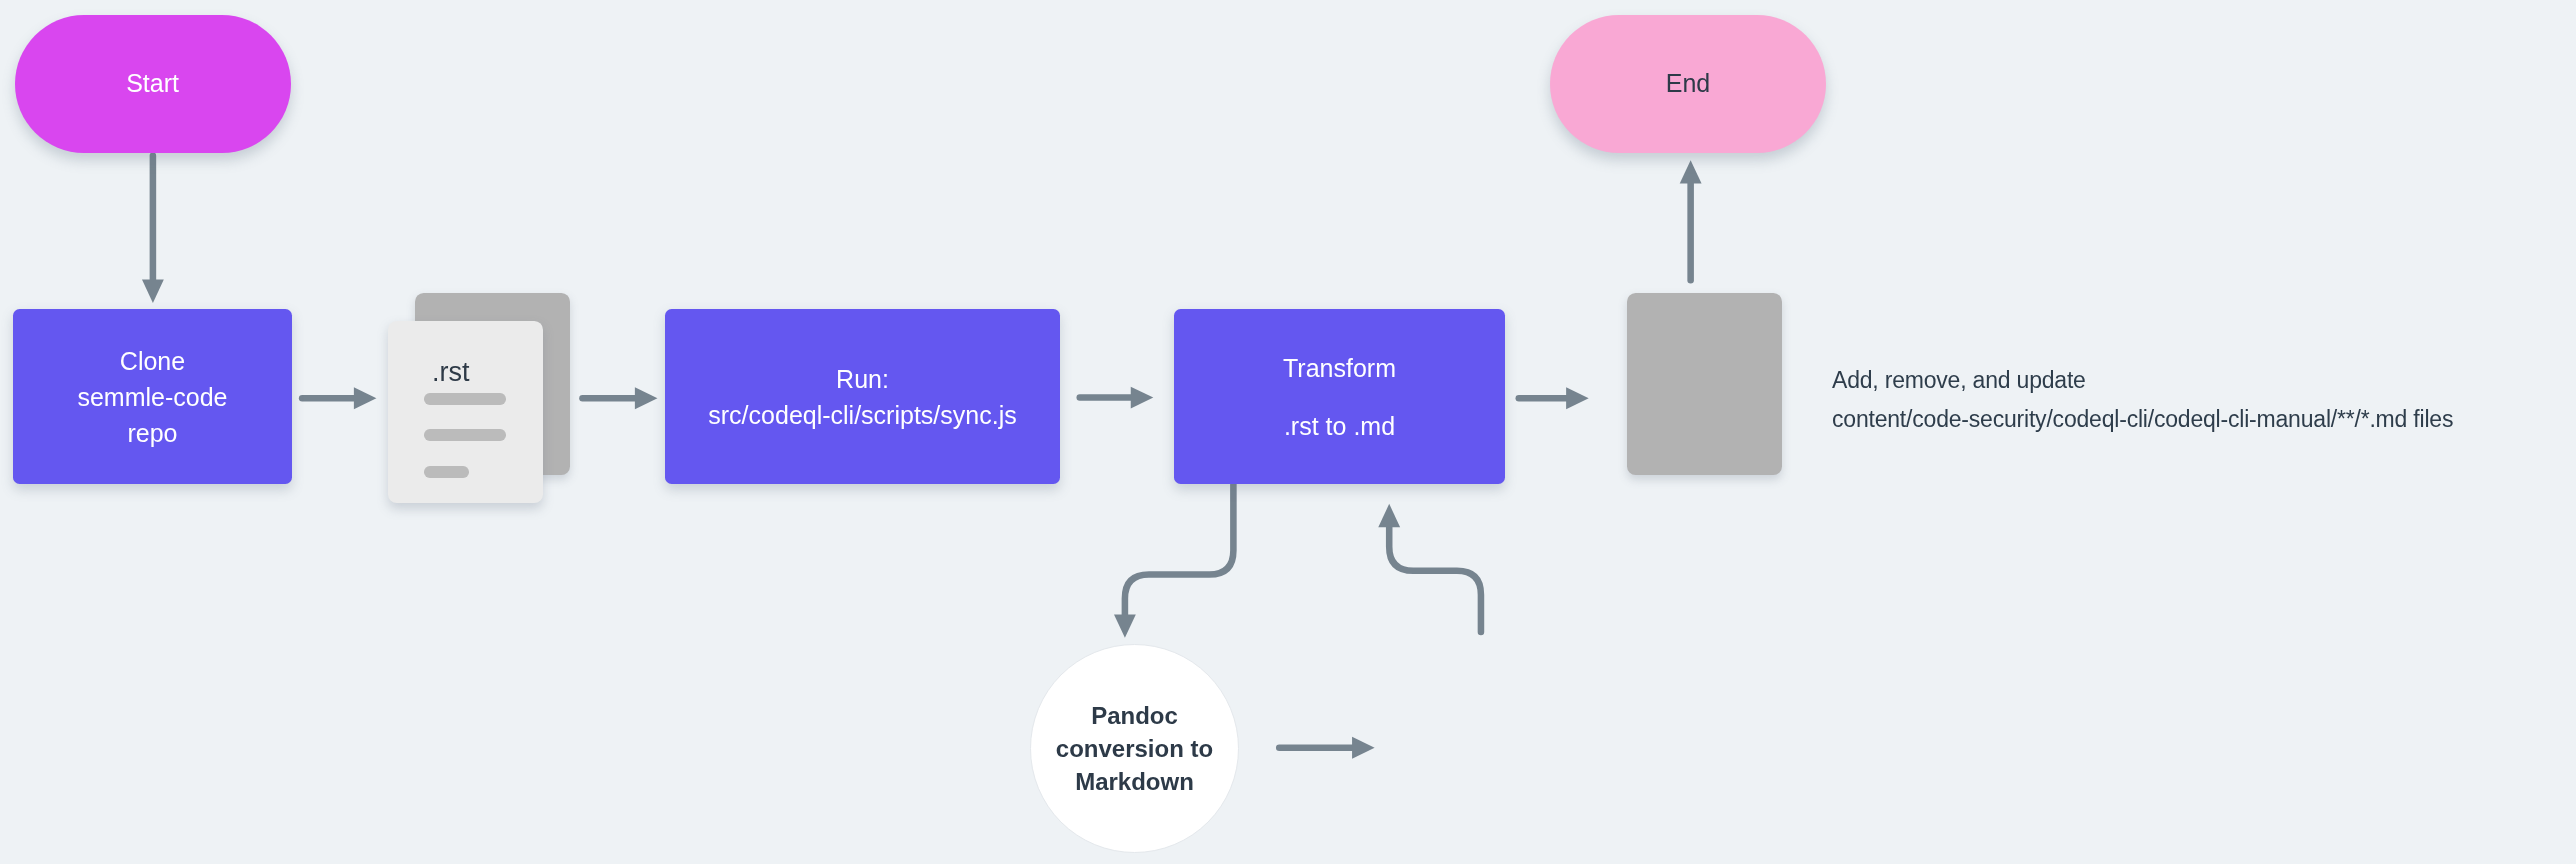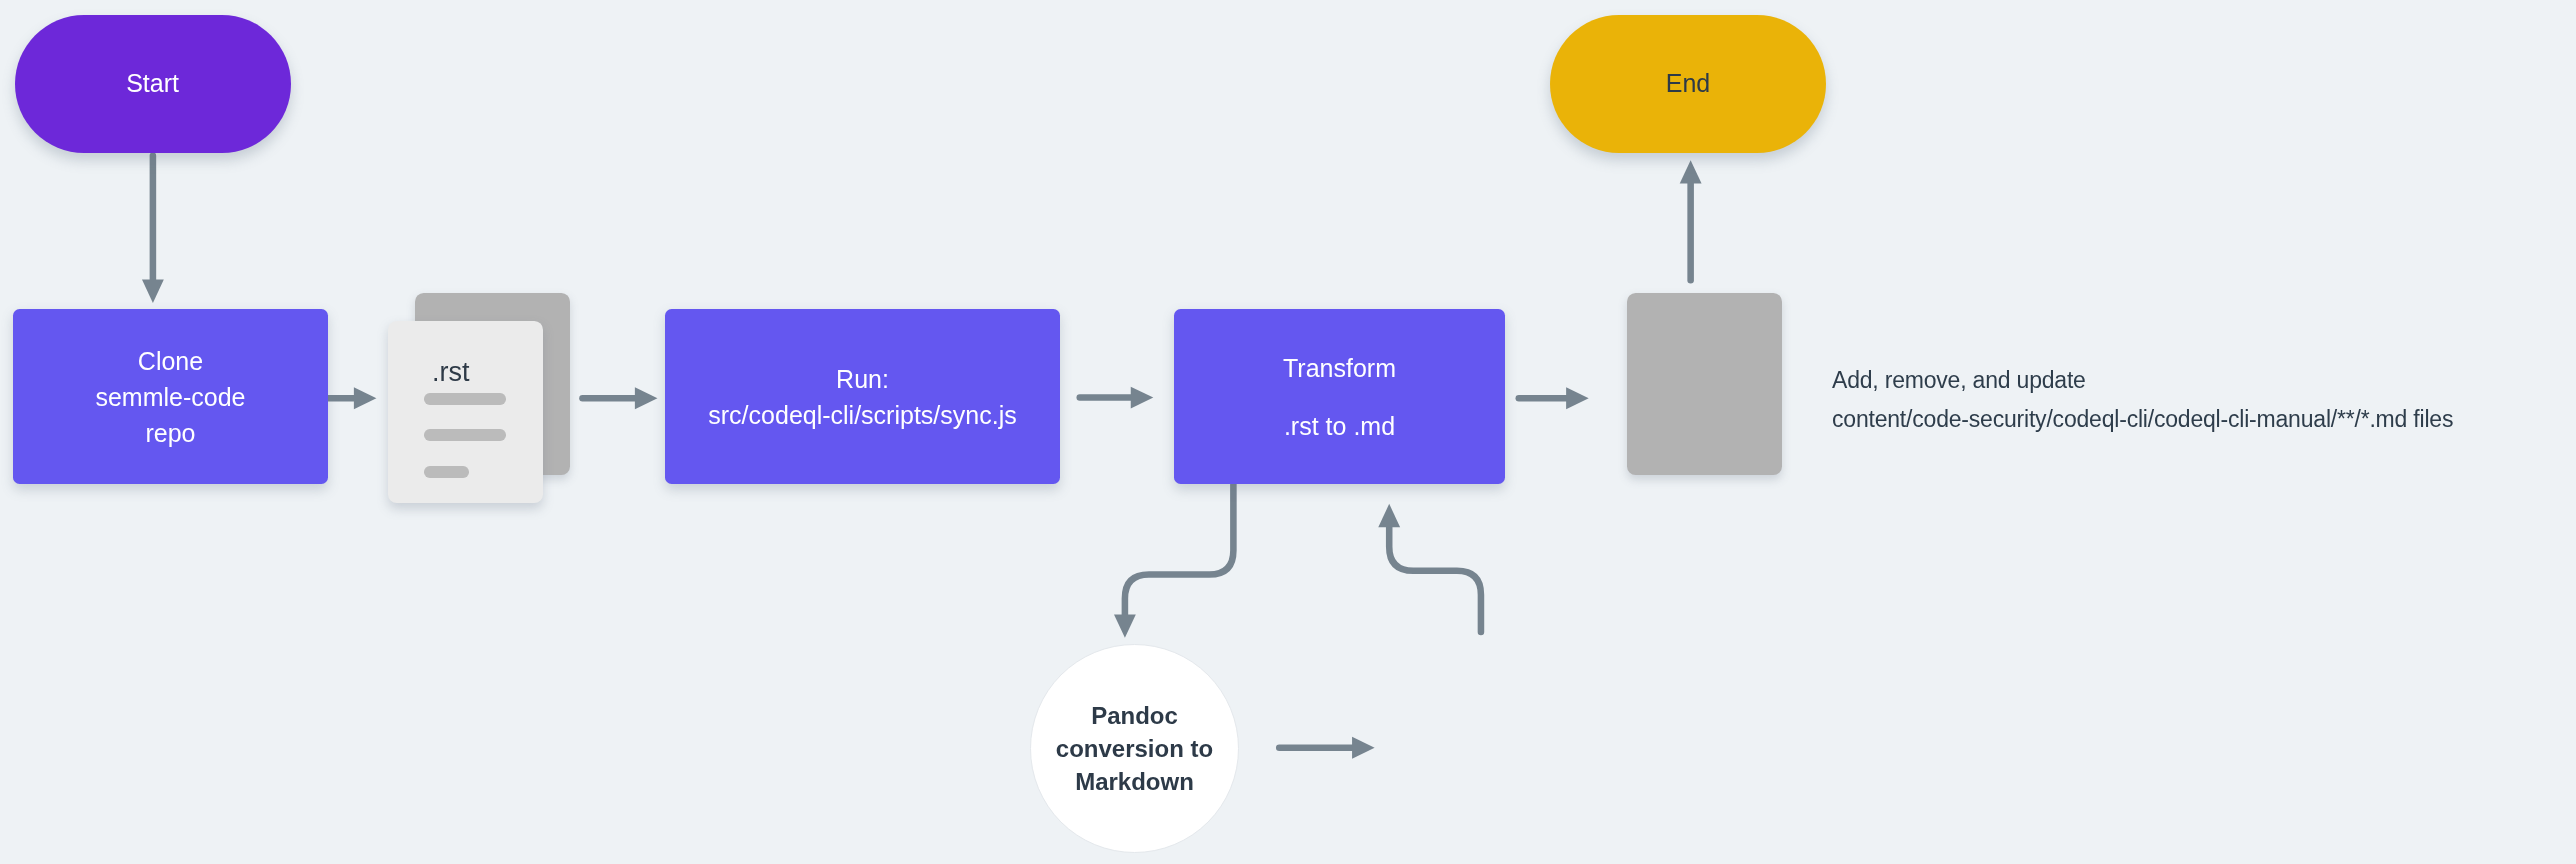--- a/index.html
+++ b/index.html
@@ -6,28 +6,28 @@
   .canvas{
     position:relative;width:2576px;height:865px;background:#EEF2F5;
     font-family:"Liberation Sans",sans-serif;overflow:hidden;
     color:#2D3A48;
   }
   .node{position:absolute;display:flex;flex-direction:column;align-items:center;justify-content:center;text-align:center;}
   .pill{
     width:276px;height:138px;border-radius:69px;font-size:25px;font-weight:500;
     box-shadow:0 7.3px 13px rgba(95,110,130,0.28);
   }
-  .pill.start{left:14.6px;top:14.6px;background:#6d28d9;color:#FFFFFF;}
-  .pill.end{left:1550px;top:14.6px;background:#eab308;color:#2D3A48;}
+  .pill.start{left:14.6px;top:14.6px;background:#d946ef;color:#FFFFFF;}
+  .pill.end{left:1550px;top:14.6px;background:#f9a8d4;color:#2D3A48;}
   .process{
     top:309px;height:175px;background:#6457F0;color:#FFFFFF;border-radius:6.6px;
     font-size:25px;font-weight:500;line-height:36px;
     box-shadow:0 5.8px 11.6px rgba(95,110,130,0.25);
   }
-  .process.clone{left:13px;width:315px;}
+  .process.clone{left:13px;width:279px;}
   .process.run{left:665px;width:395px;justify-content:center;}
   .process.transform{left:1174px;width:331px;gap:22px;}
   .doc{position:absolute;width:183px;height:167px;}
   .doc .back{
     position:absolute;width:155px;height:182px;border-radius:8.7px;background:#B2B2B2;
     box-shadow:0 4.4px 8.7px rgba(110,122,140,0.25);
   }
   .doc .front{
     position:absolute;width:155px;height:182px;border-radius:8.7px;background:#EBEBEB;
     box-shadow:0 5.8px 10.2px rgba(110,122,140,0.28);

